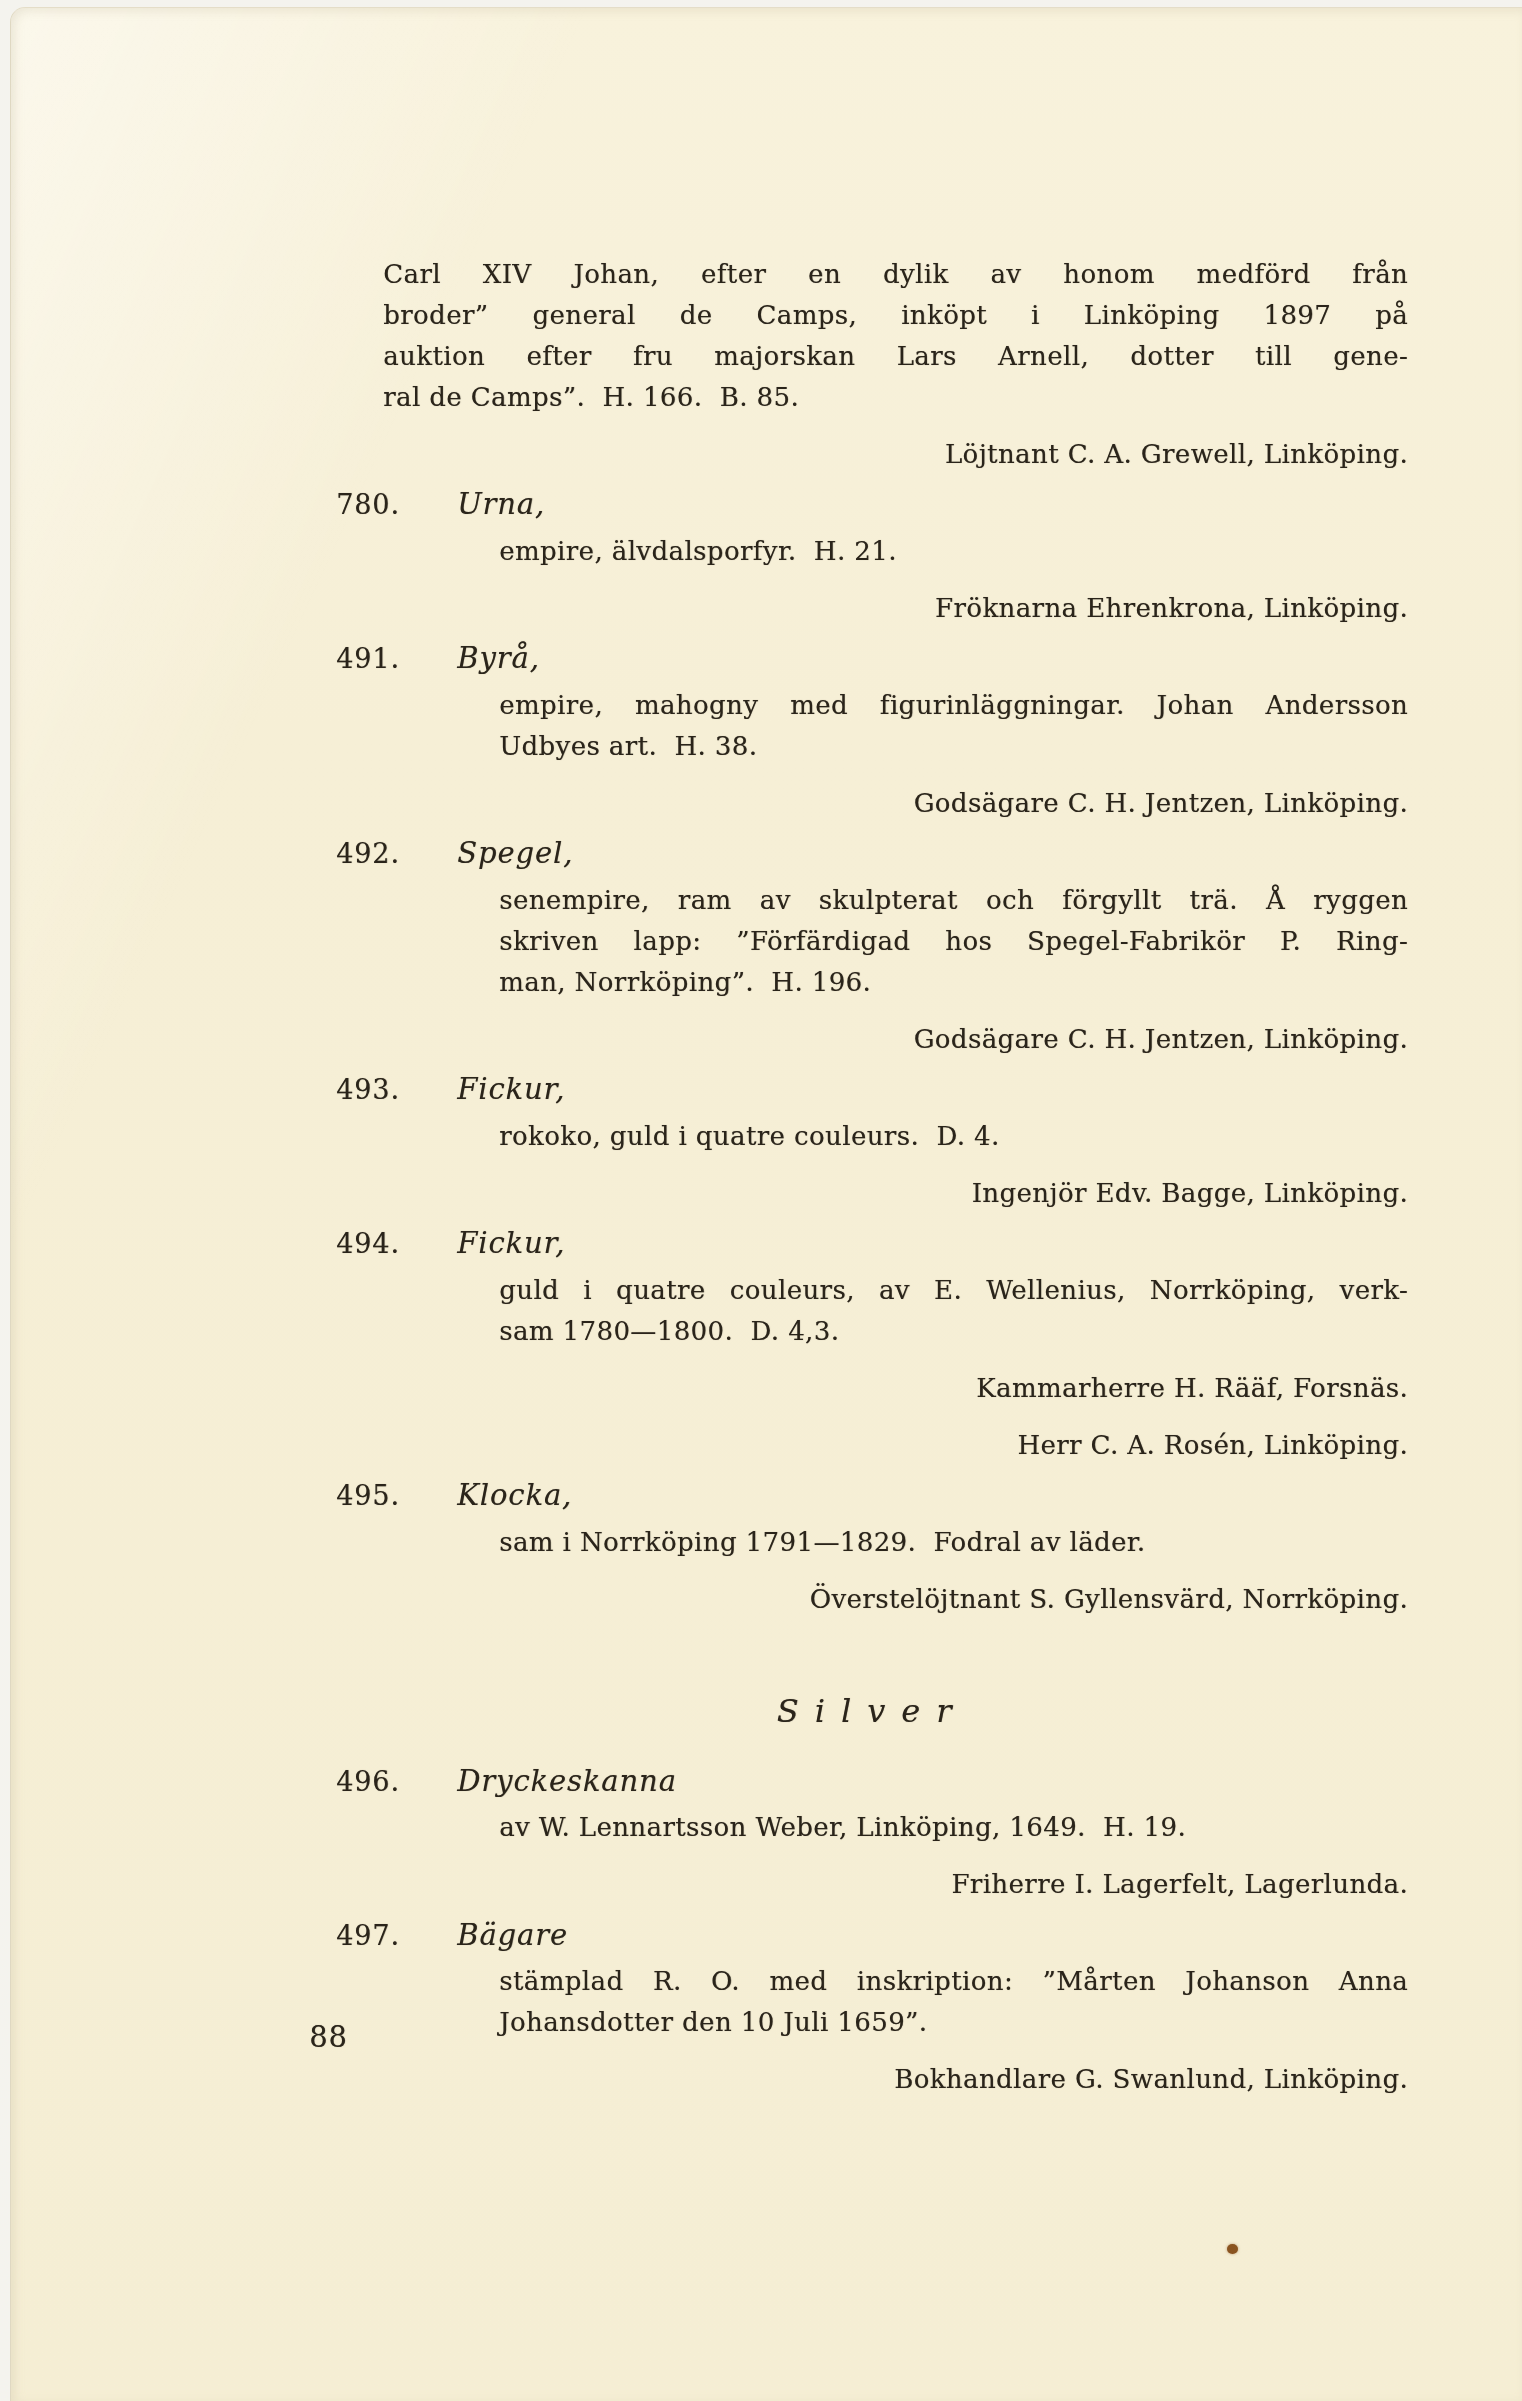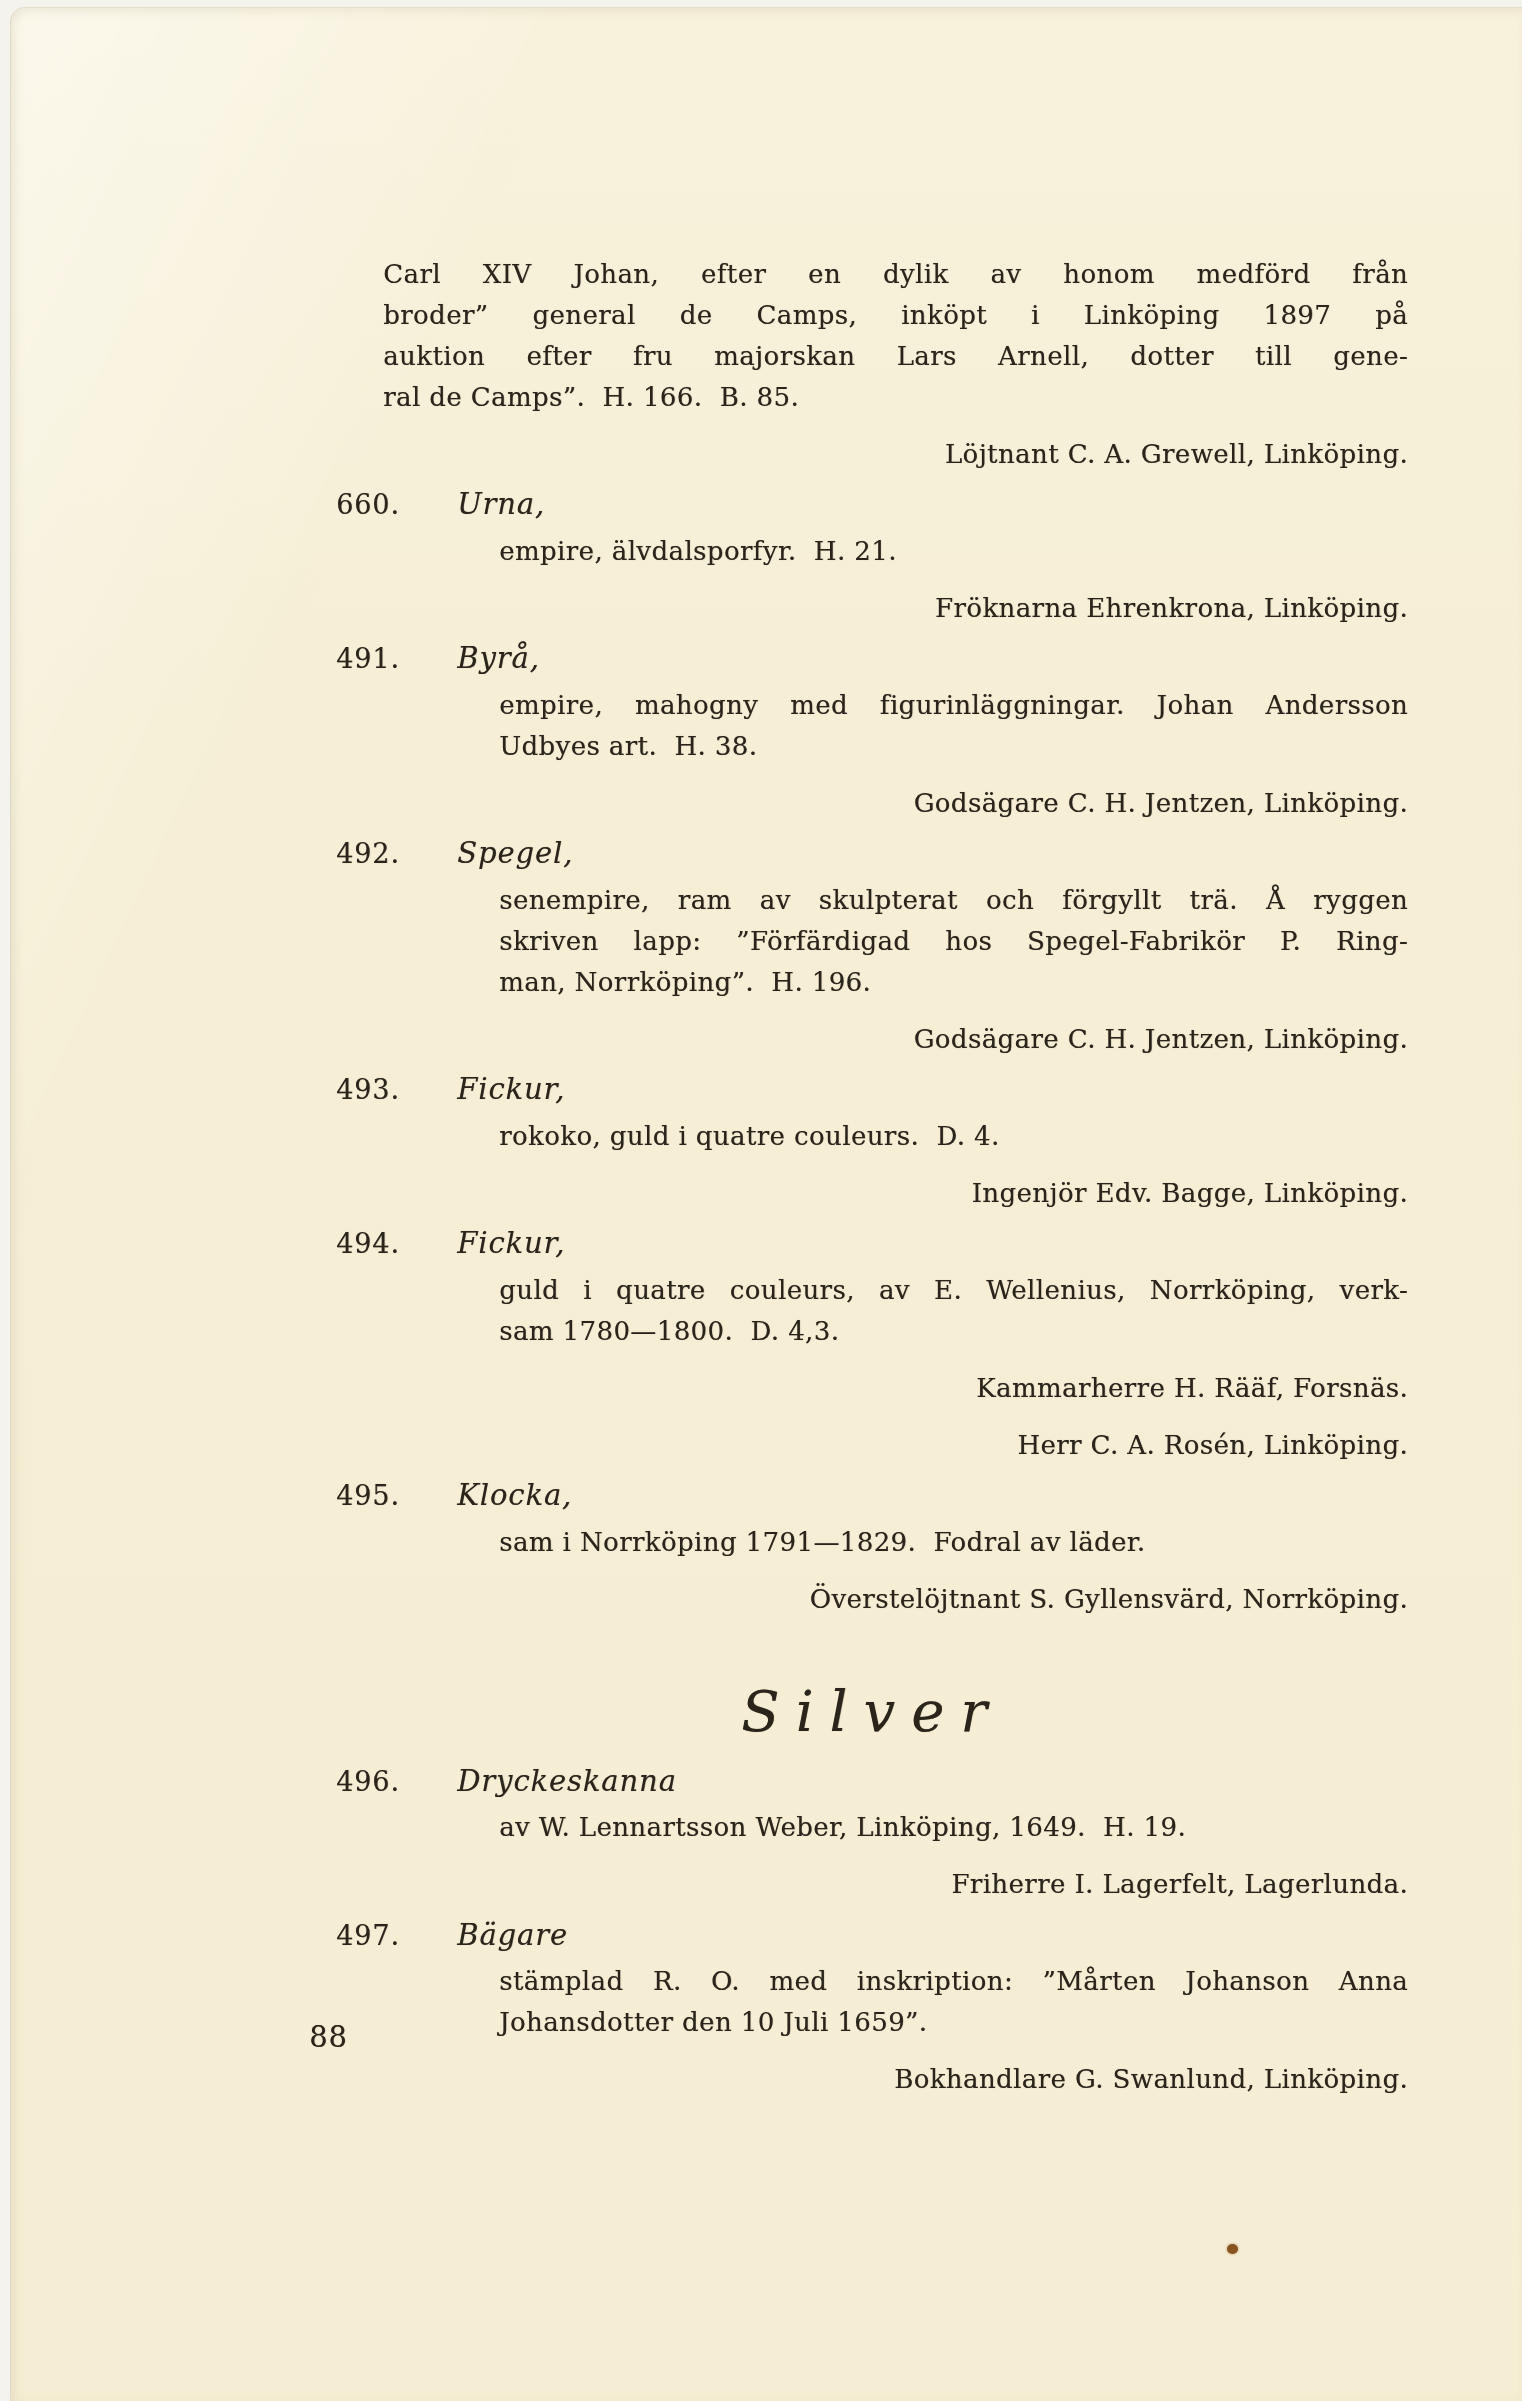--- a/index.html
+++ b/index.html
@@ -75,21 +75,21 @@
   .title {
     font-size: 29px;
     font-style: italic;
     letter-spacing: 0.9px;
     text-shadow: 0.3px 0.4px 0.7px rgba(42,36,26,0.5);
   }
   .section-heading {
     margin: 60px 0 16.7px 0;
     font-weight: normal;
     font-style: italic;
-    font-size: 56px;
+    font-size: 32px;
     line-height: 63px;
     letter-spacing: 16px;
     text-align: center;
     text-shadow: 0.3px 0.4px 0.7px rgba(42,36,26,0.5);
   }
   .intro-block { margin-bottom: 1.9px; }
   .page-number {
     position: absolute;
     left: 298px;  
     top: 2012px;
@@ -119,21 +119,21 @@
       <div class="intro-block">
         <div class="line intro-line just">Carl XIV Johan, efter en dylik av honom medförd från</div>
         <div class="line intro-line just">broder” general de Camps, inköpt i Linköping 1897 på</div>
         <div class="line intro-line just">auktion efter fru majorskan Lars Arnell, dotter till gene-</div>
         <div class="line intro-line">ral de Camps”.  H. 166.  B. 85.</div>
         <div class="line attr">Löjtnant C. A. Grewell, Linköping.</div>
       </div>
 
       <section class="entry">
         <div class="entry-head">
-          <span class="num">660.</span>
+          <span class="num">780.</span>
           <span class="title">Urna,</span>
         </div>
         <div class="line body-line">empire, älvdalsporfyr.  H. 21.</div>
         <div class="line attr">Fröknarna Ehrenkrona, Linköping.</div>
       </section>
 
       <section class="entry">
         <div class="entry-head">
           <span class="num">491.</span>
           <span class="title">Byrå,</span>

